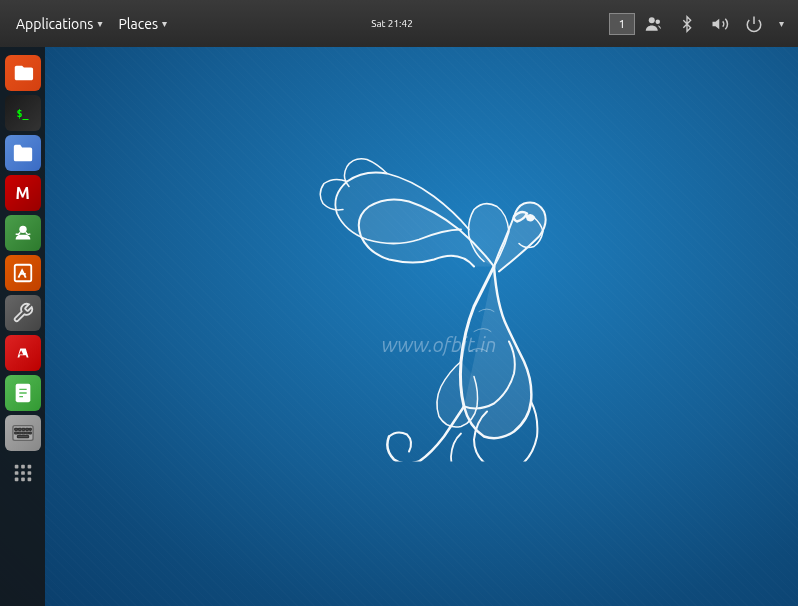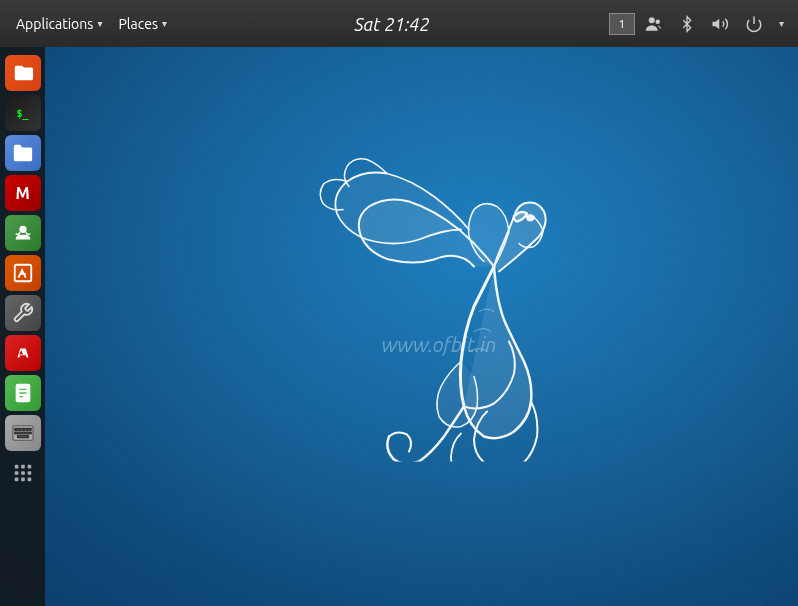--- a/index.html
+++ b/index.html
@@ -69,23 +69,22 @@
 
     .dropdown-arrow {
       font-size: 10px;
       opacity: 0.8;
     }
 
     .panel-center {
       flex: 1;
       text-align: center;
       color: #ffffff;
-      font-size: 18px;
+      font-size: 10px;
       font-weight: normal;
-      font-style: italic;
     }
 
     .panel-right {
       display: flex;
       align-items: center;
       gap: 4px;
     }
 
     .workspace-indicator {
       background: #555;

